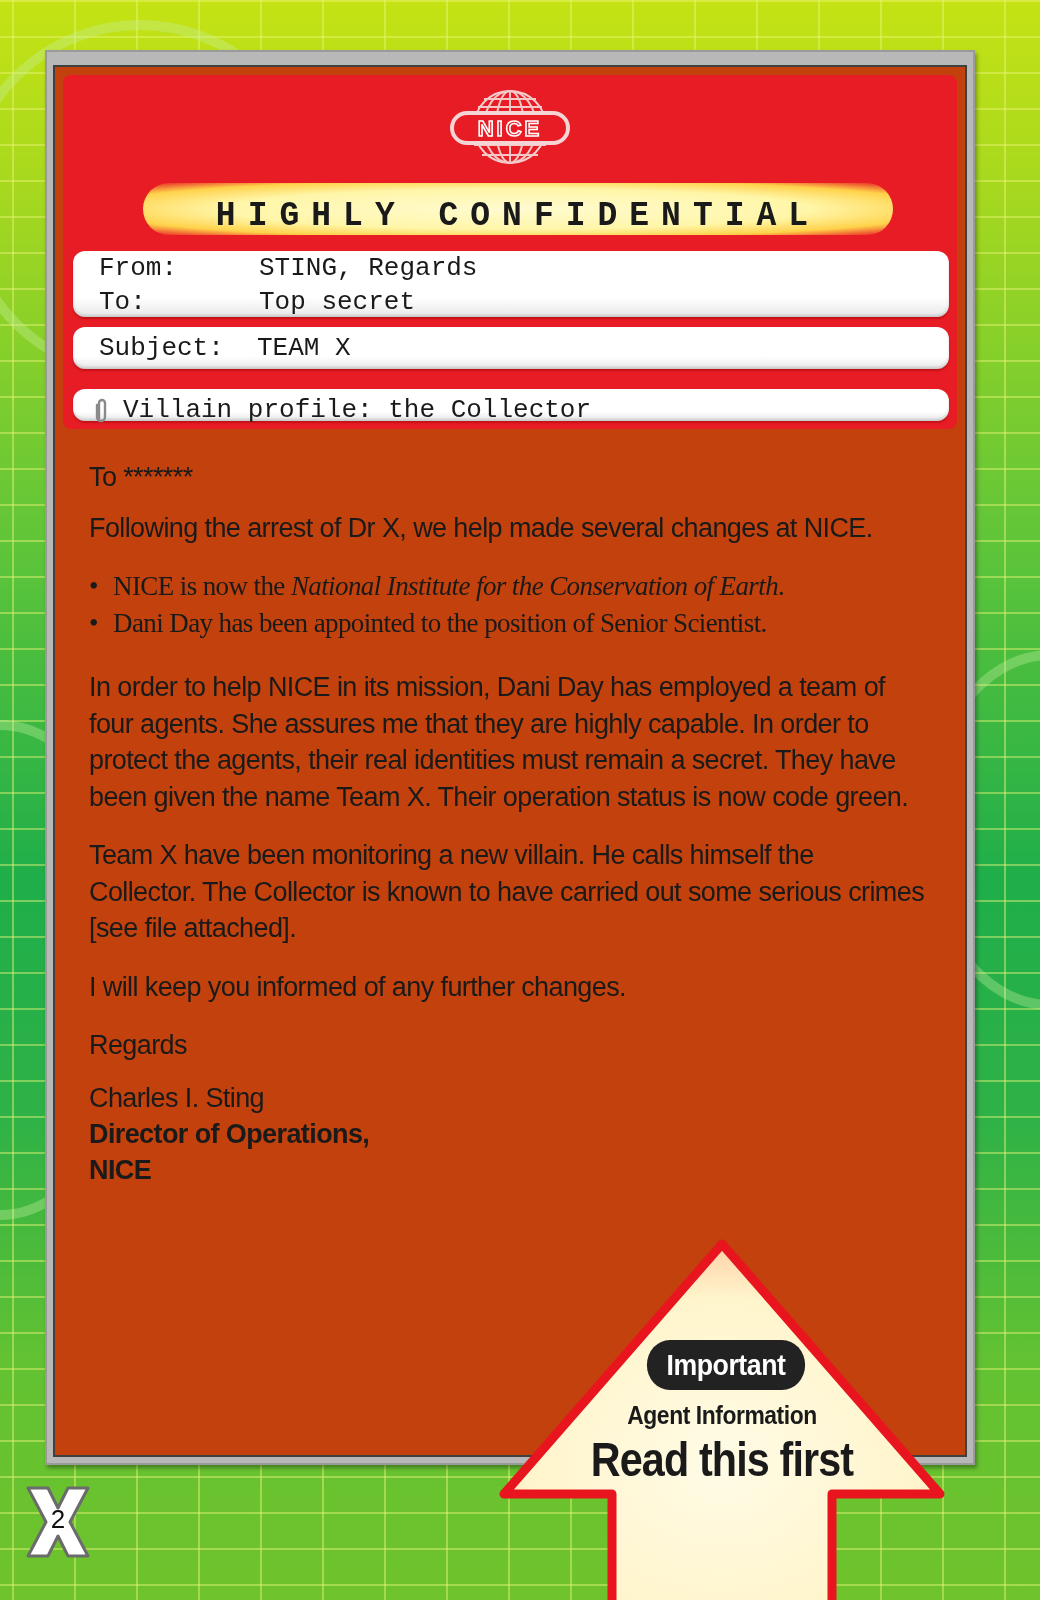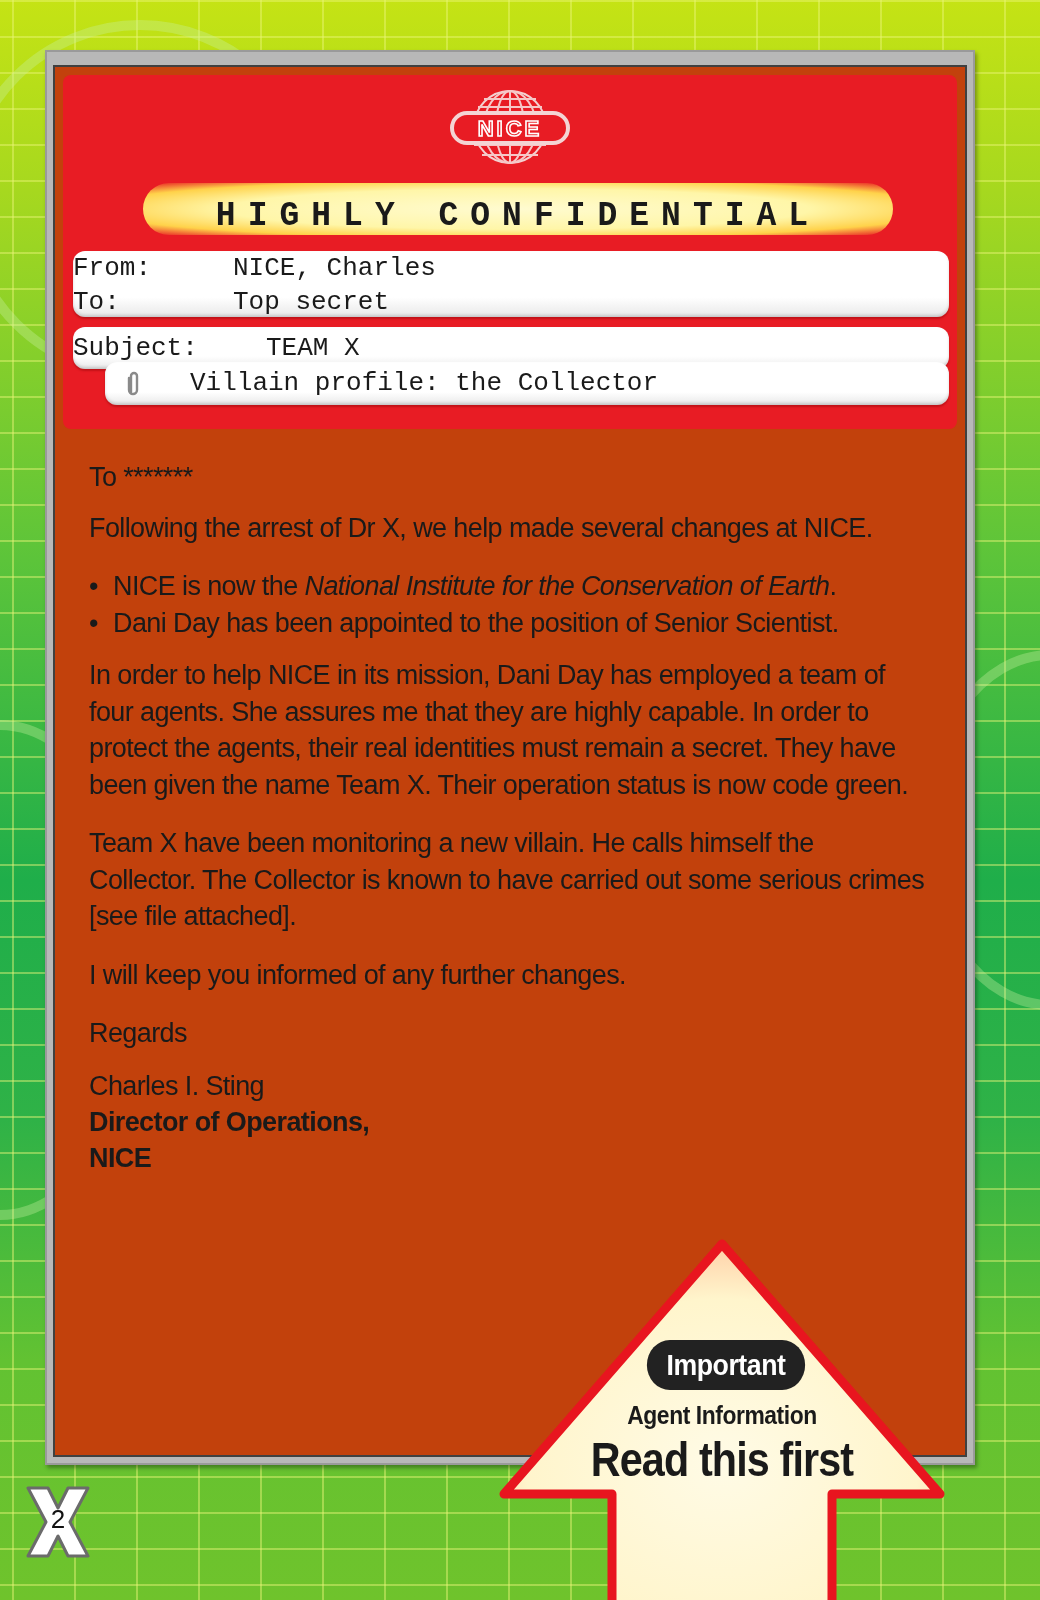--- a/index.html
+++ b/index.html
@@ -61,40 +61,41 @@
     font-weight: bold; font-size: 33px; letter-spacing: 12px; color: #1a1a1a;
     transform: scaleY(1.05);
   }
   .field {
     position: absolute; left: 10px; right: 8px;
     background: linear-gradient(180deg, #ffffff 0%, #ffffff 70%, #e8e8e8 100%);
     border-radius: 12px;
     box-shadow: inset 0 -2px 3px rgba(0,0,0,0.15), 0 2px 2px rgba(120,0,0,0.35);
     font-family: "Liberation Mono", "DejaVu Sans Mono", monospace;
     font-size: 26px; color: #1a1a1a;
+    padding-left: 26px;
   }
   .field .line { display: flex; height: 34px; align-items: center; }
   .field .lbl { width: 160px; }
   .field-fromto { top: 176px; height: 66px; padding-top: 0; }
   .field-subject { top: 252px; height: 42px; }
   .field-subject .lbl { width: 158px; }
-  .field-attach { top: 287px; height: 43px; padding-left: 22px; margin-left: 32px; }
-  .field-subject .line, .field-attach .line { height: 42px; gap: 35px; }
+  .field-attach { top: 314px; height: 32px; padding-left: 22px; }
+  .field-subject .line, .field-attach .line { height: 42px; }
   .clip { width: 14px; height: 26px; margin-right: 14px; }
 
   
   .letter {
     position: absolute; left: 34px; top: 392px; right: 40px;
     font-family: "Liberation Sans", "DejaVu Sans", sans-serif;
     font-size: 27px; line-height: 36.5px; color: #1a1a1a;
     letter-spacing: -0.6px;
   }
   .letter p { margin-bottom: 22px; }
   .letter .salute { margin-bottom: 14px; }
-  .letter ul { list-style: none; margin-bottom: 16px; }
+  .letter ul { list-style: none; margin-bottom: 28px; font-family: Liberation Serif, serif; }
   .letter li { position: relative; padding-left: 24px; }
   .letter li::before { content: "•"; position: absolute; left: 0; top: 0; }
   .letter i { font-style: italic; }
   .letter b { font-weight: normal; }
   .sign { line-height: 36px; }
   .sign .bold { font-weight: bold; }
 
   
   .arrow {
     position: absolute; left: 492px; top: 1236px; width: 460px; height: 364px;
@@ -160,21 +161,21 @@
         </svg>
       </div>
 
       <div class="banner">
         <span class="banner-text">HIGHLY CONFIDENTIAL</span>
       </div>
 
       <div class="field field-fromto">
         <div class="line">
           <span class="lbl">From:</span>
-          <span>NICE, Charles</span>
+          <span>STING, Regards</span>
         </div>
         <div class="line">
           <span class="lbl">To:</span>
           <span>Top secret</span>
         </div>
       </div>
 
       <div class="field field-subject">
         <div class="line">
           <span class="lbl">Subject:</span>

